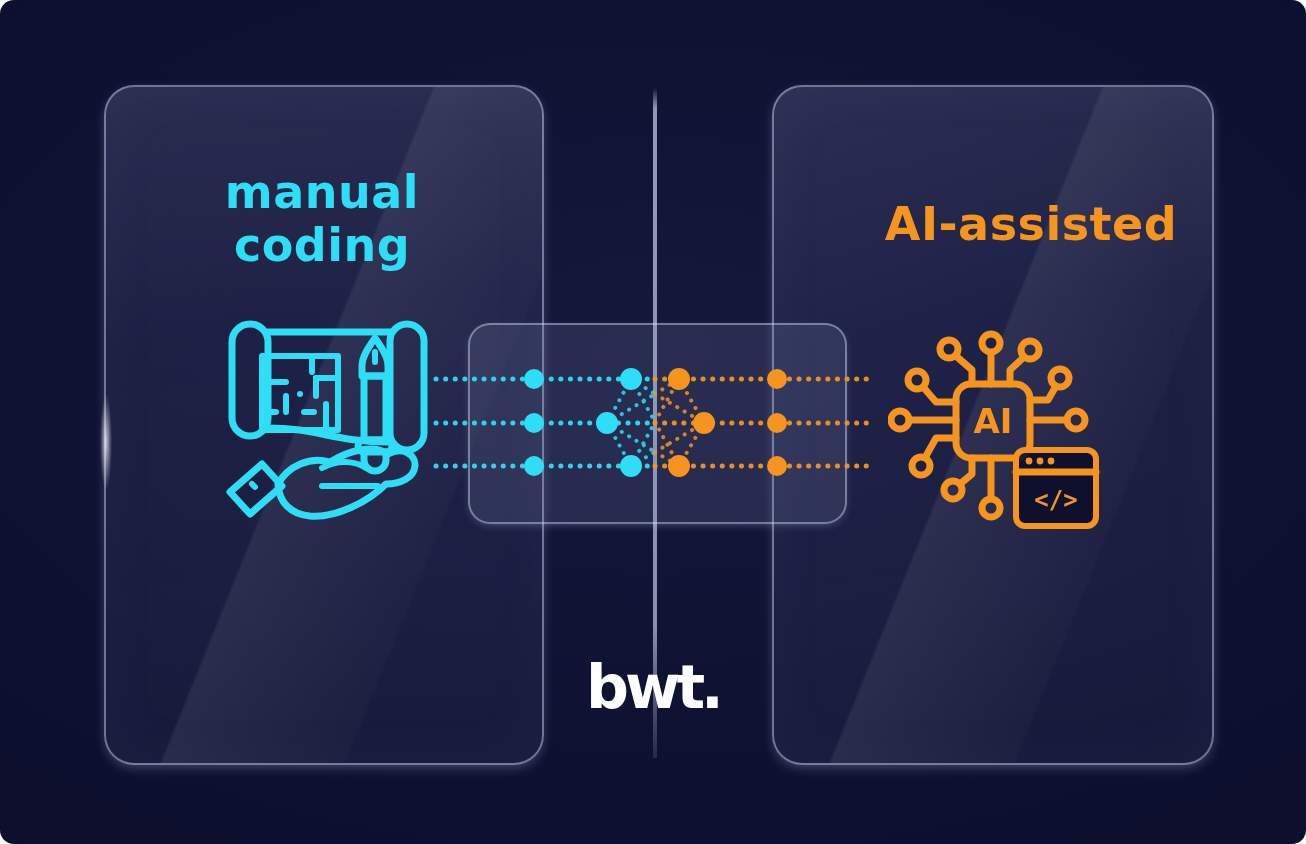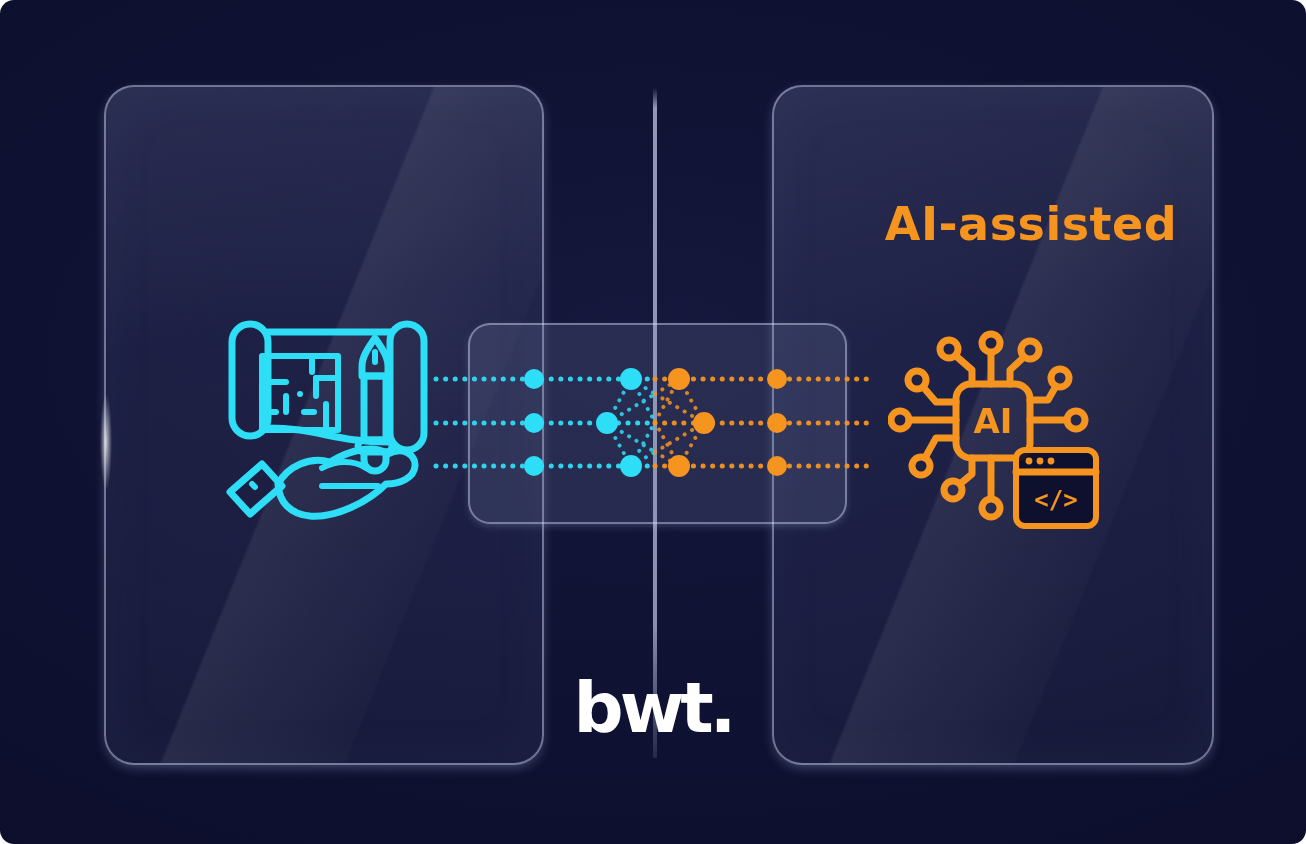--- a/index.html
+++ b/index.html
@@ -58,32 +58,36 @@
   .code-text{fill:var(--orange);font:bold 24px "DejaVu Sans Mono",monospace;}
   
   .network{position:absolute;inset:0;z-index:4;pointer-events:none;}
   .dotline{fill:none;stroke-linecap:round;opacity:.95;}
   .row{stroke-width:5;stroke-dasharray:0.1 9.5;}
   .diag{stroke-width:4;stroke-dasharray:0.1 8.5;opacity:.85;}
   .st-cyan{stroke:var(--cyan);}
   .st-orange{stroke:var(--orange);}
   
   .logo{
-    position:absolute;left:0;width:1306px;top:673px;z-index:6;text-align:center;
-    color:var(--white);font-size:70px;font-weight:bold;letter-spacing:-4px;line-height:1;
+    position:absolute;left:0;width:1306px;top:657px;z-index:6;text-align:center;
+    color:var(--white);font-size:60px;font-weight:bold;letter-spacing:-4px;line-height:1;
   }
 </style>
 </head>
 <body>
 
 <div class="stage">
 
   <div class="divider"></div>
 
   <section class="panel left"></section>
+  <h2 class="title cyan">
+    <span>manual</span><br>
+    <span>coding</span>
+  </h2>
 
   <svg id="left-icon" class="icon-abs" width="212" height="222" viewBox="0 0 212 222">
     <g>
       <rect class="ic ic-cyan" x="10" y="8" width="36" height="112" rx="18"></rect>
       <rect class="ic ic-cyan" x="168" y="8" width="34" height="126" rx="17"></rect>
       <path class="ic ic-cyan" d="M46 16 H168"></path>
       <path class="ic ic-cyan" d="M46 112 C 96 112 112 126 168 126"></path>
     </g>
     <g>
       <rect class="ic ic-cyan-thin" x="40" y="40" width="76" height="74"></rect>

